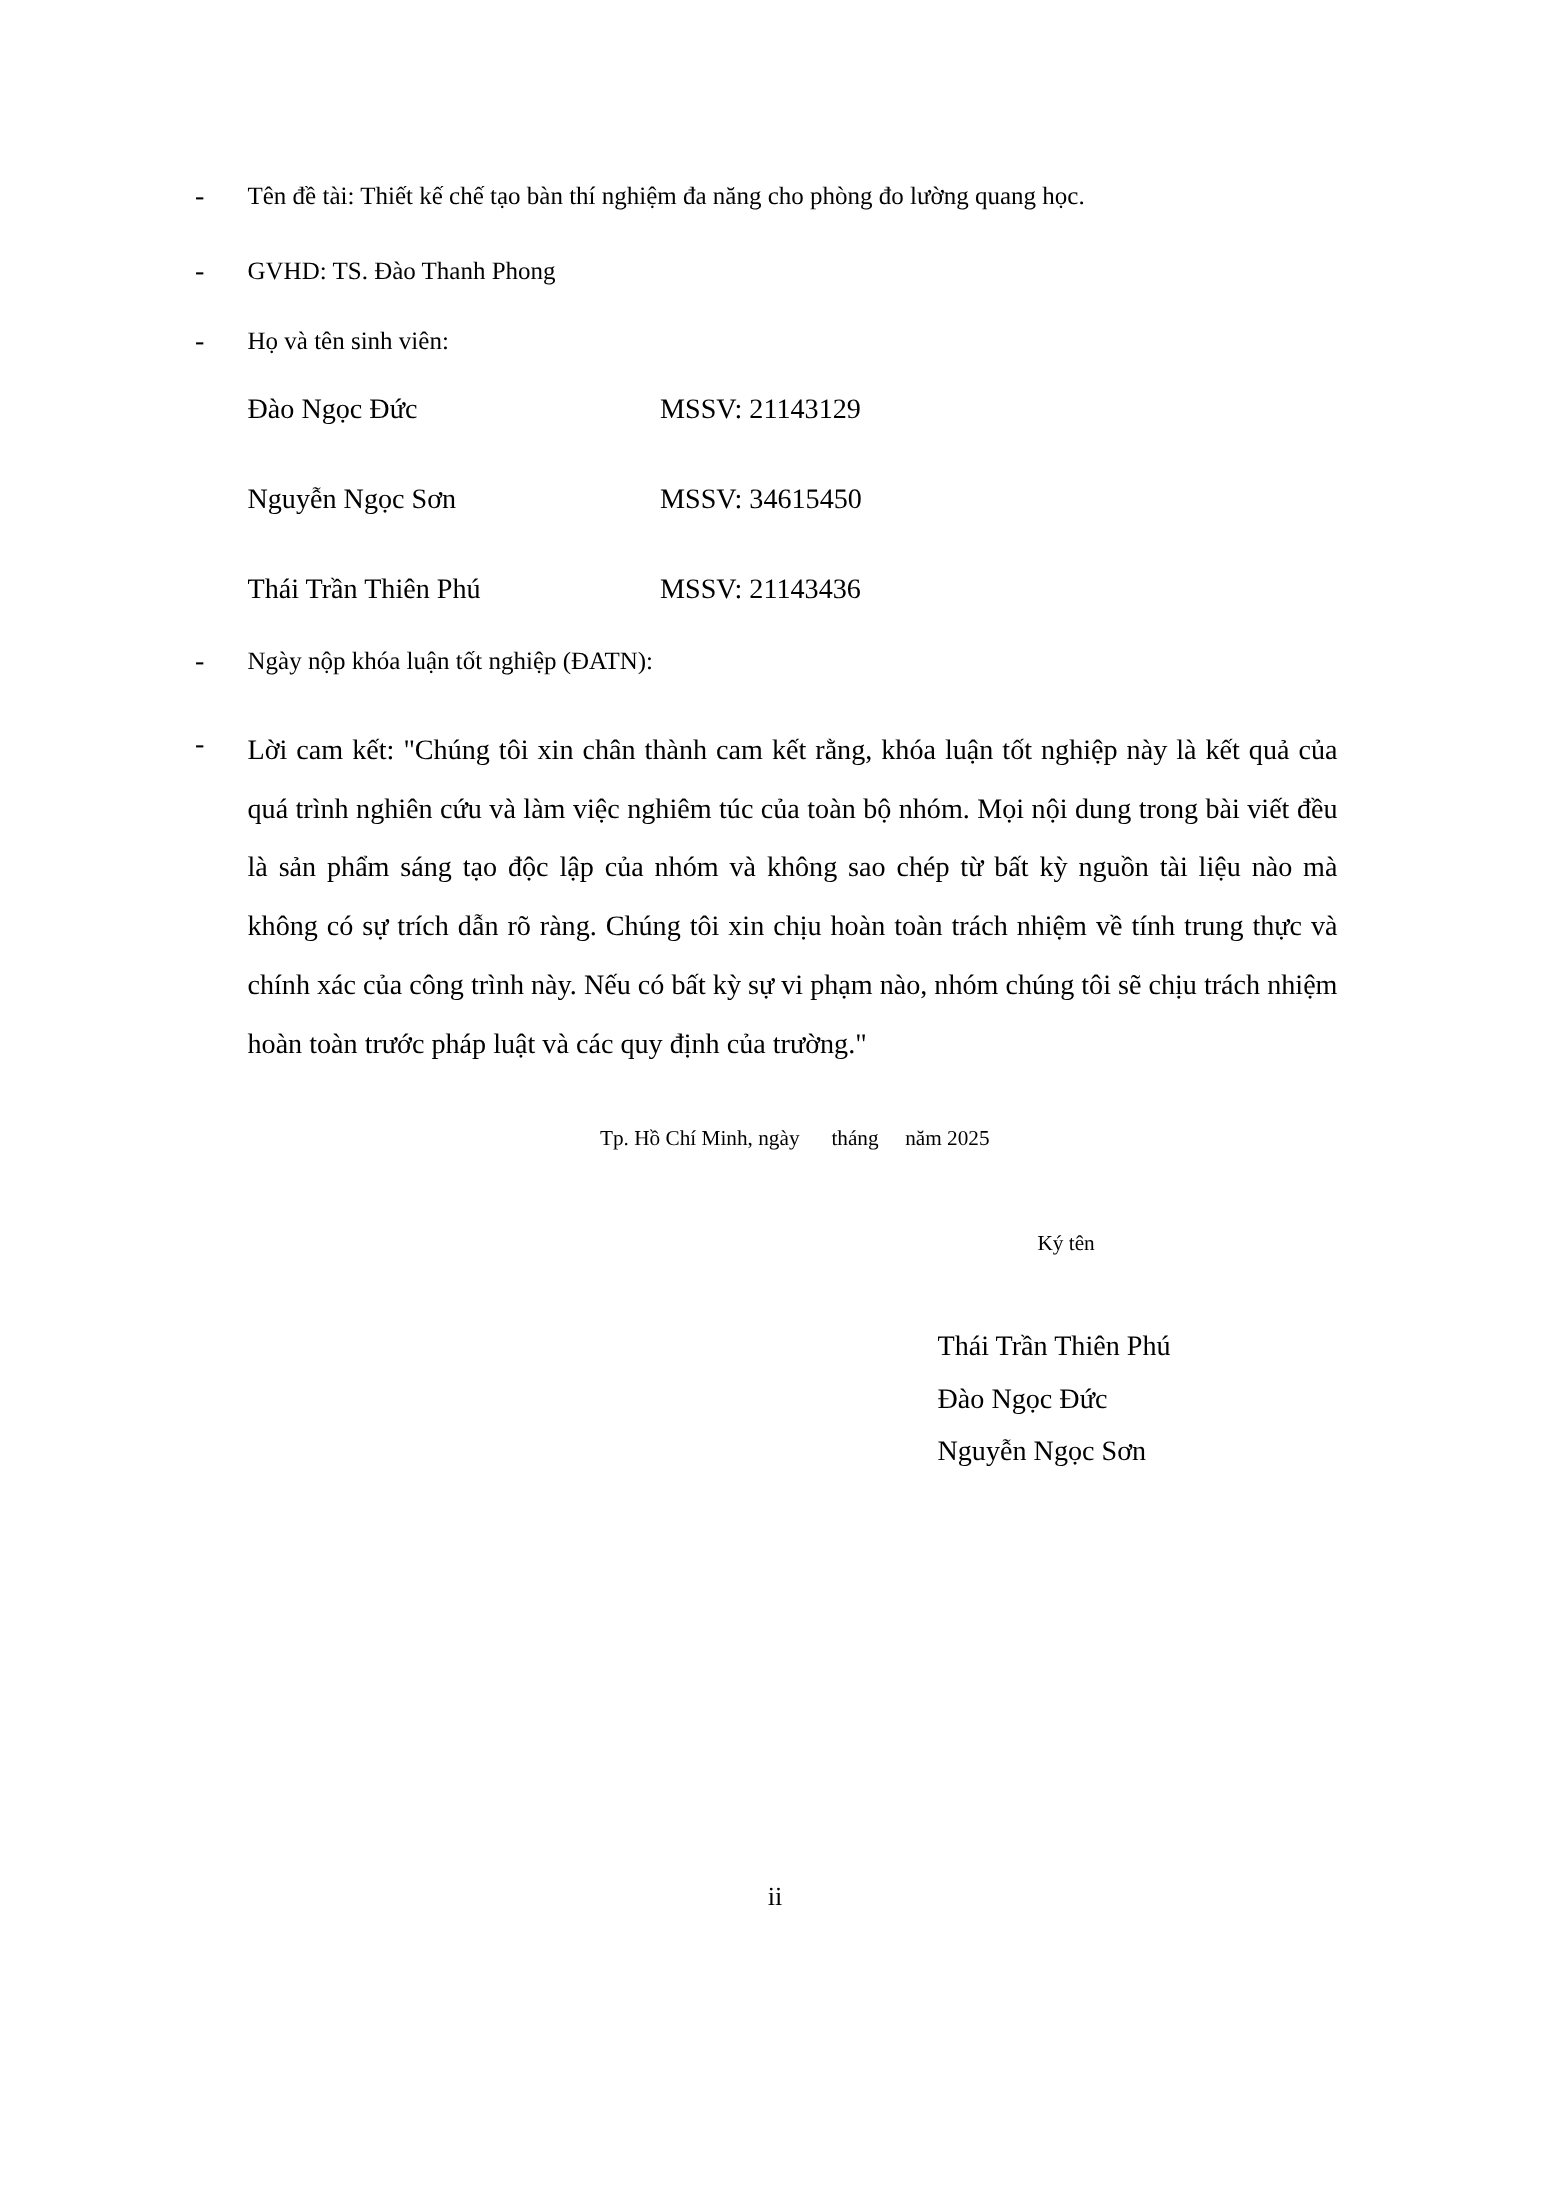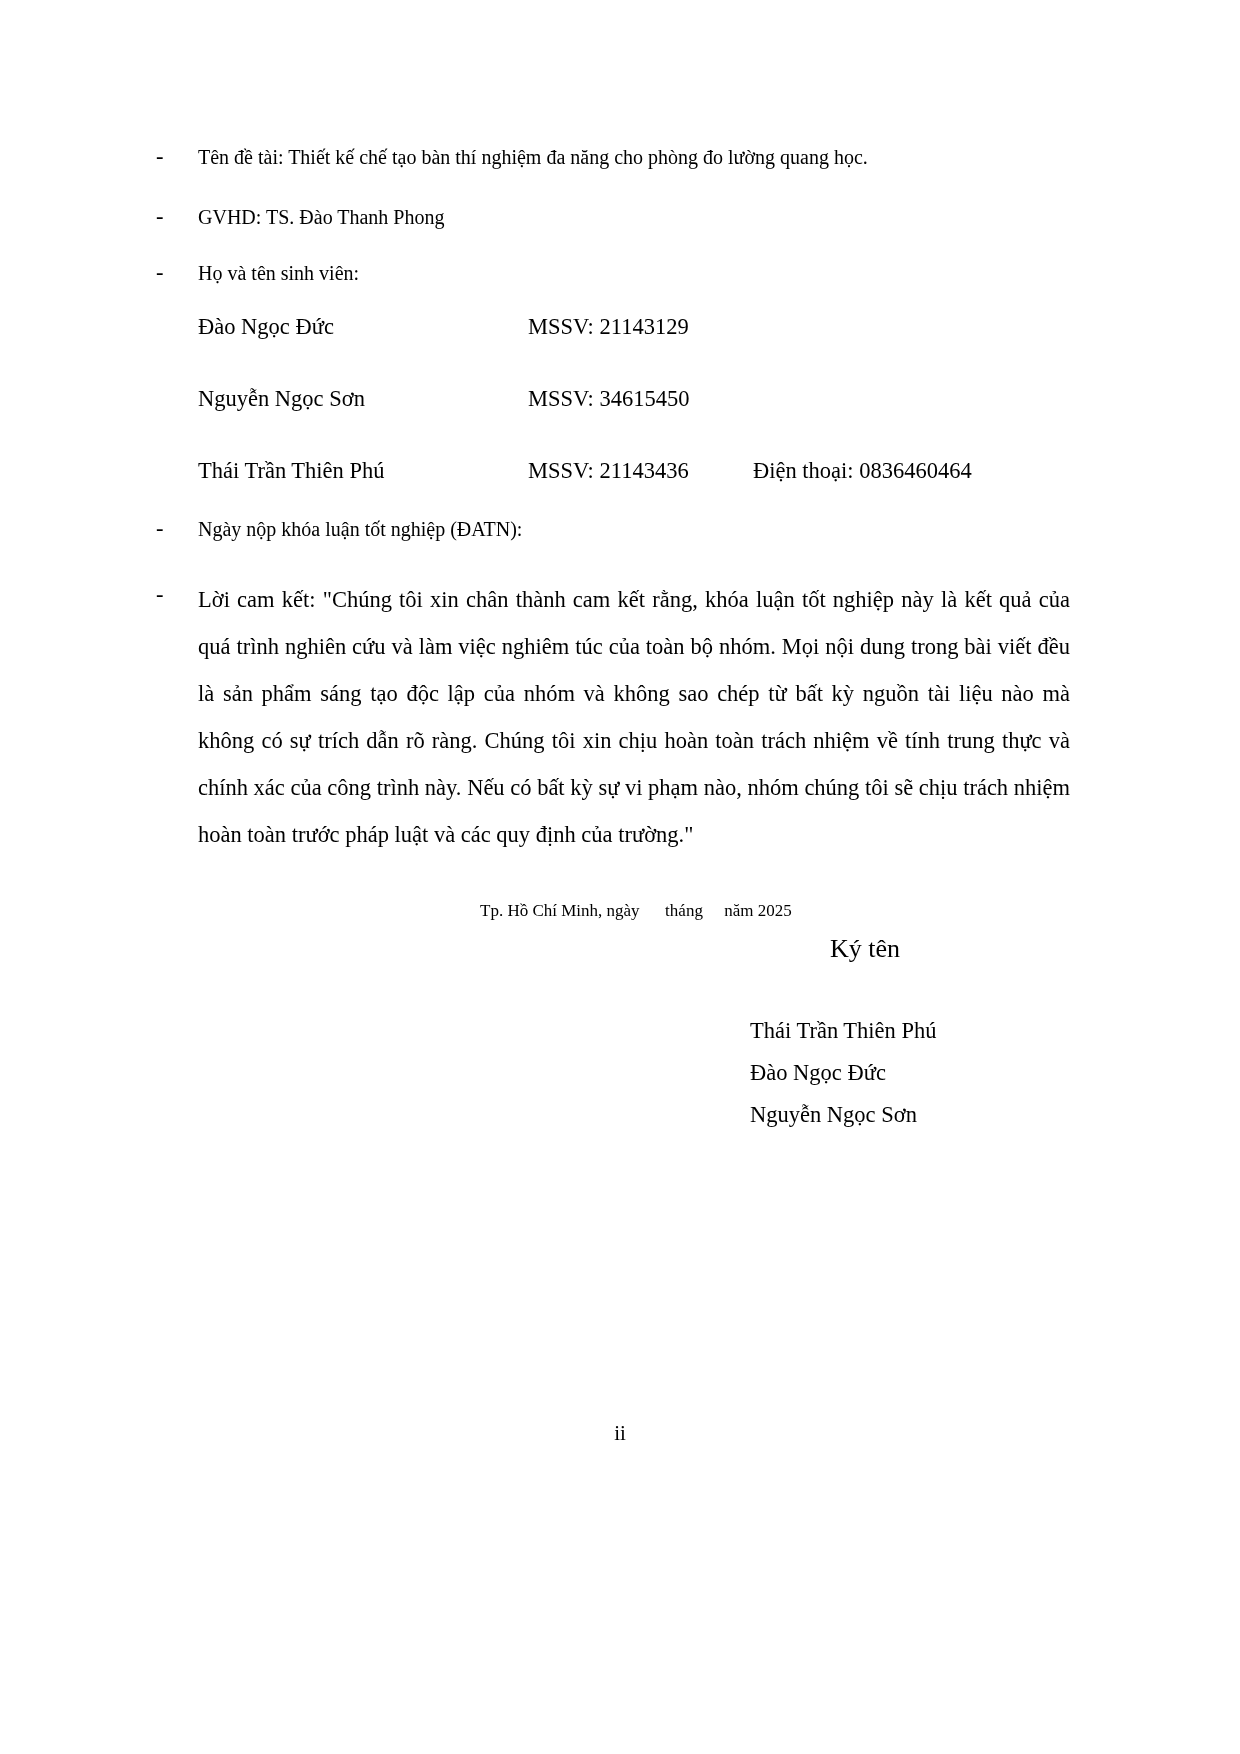--- a/index.html
+++ b/index.html
@@ -78,38 +78,39 @@
 
   
   .closing {
     margin-top: 34px;
     padding-left: 330px;
     font-size: 17px;
     line-height: 38px;
     white-space: pre;
   }
   .signature-label {
+    margin-top: 46px;
     padding-left: 680px;
-    font-size: 26px;
+    font-size: 17px;
     line-height: 38px;
   }
   .signers {
     margin-top: 42px;
     padding-left: 600px;
     font-size: 22.5px;
     line-height: 42px;
   }
   .signer { white-space: nowrap; }
 
   
   .page-number {
     position: absolute;
     left: 0;
     right: 0;
-    top: 1420px;
+    top: 1504px;
     text-align: center;
     font-size: 21px;
     line-height: 26px;
   }
 </style>
 </head>
 <body>
 
 <div class="page">
   <div class="content">
@@ -134,21 +135,20 @@
         <span class="st-name">Đào Ngọc Đức</span>
         <span class="st-mssv">MSSV: 21143129</span>
       </div>
       <div class="student-row">
         <span class="st-name">Nguyễn Ngọc Sơn</span>
         <span class="st-mssv">MSSV: 34615450</span>
       </div>
       <div class="student-row">
         <span class="st-name">Thái Trần Thiên Phú</span>
         <span class="st-mssv">MSSV: 21143436</span>
-        <span class="st-phone">Điện thoại: 0836460464</span>
       </div>
     </div>
 
     <div class="bullet-row tight">
       <span class="dash">-</span>
       <span class="bullet-text">Ngày nộp khóa luận tốt nghiệp (ĐATN):</span>
     </div>
 
     <div class="bullet-row commit-row">
       <span class="dash">-</span>

